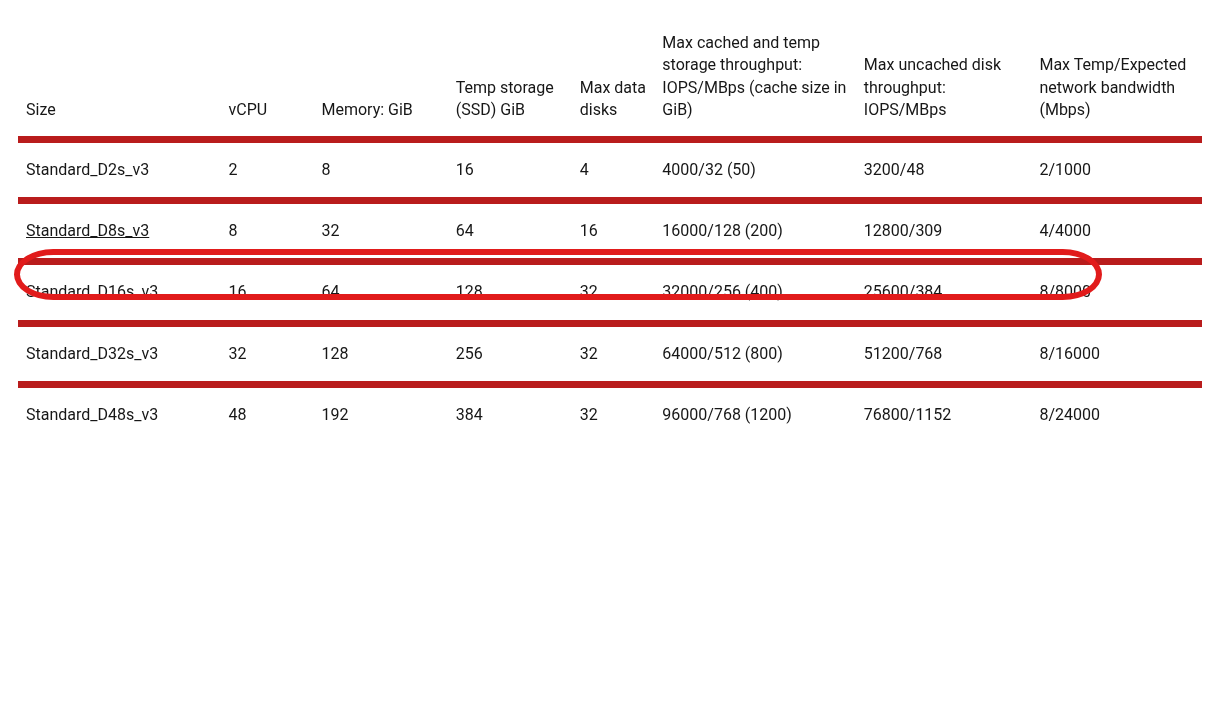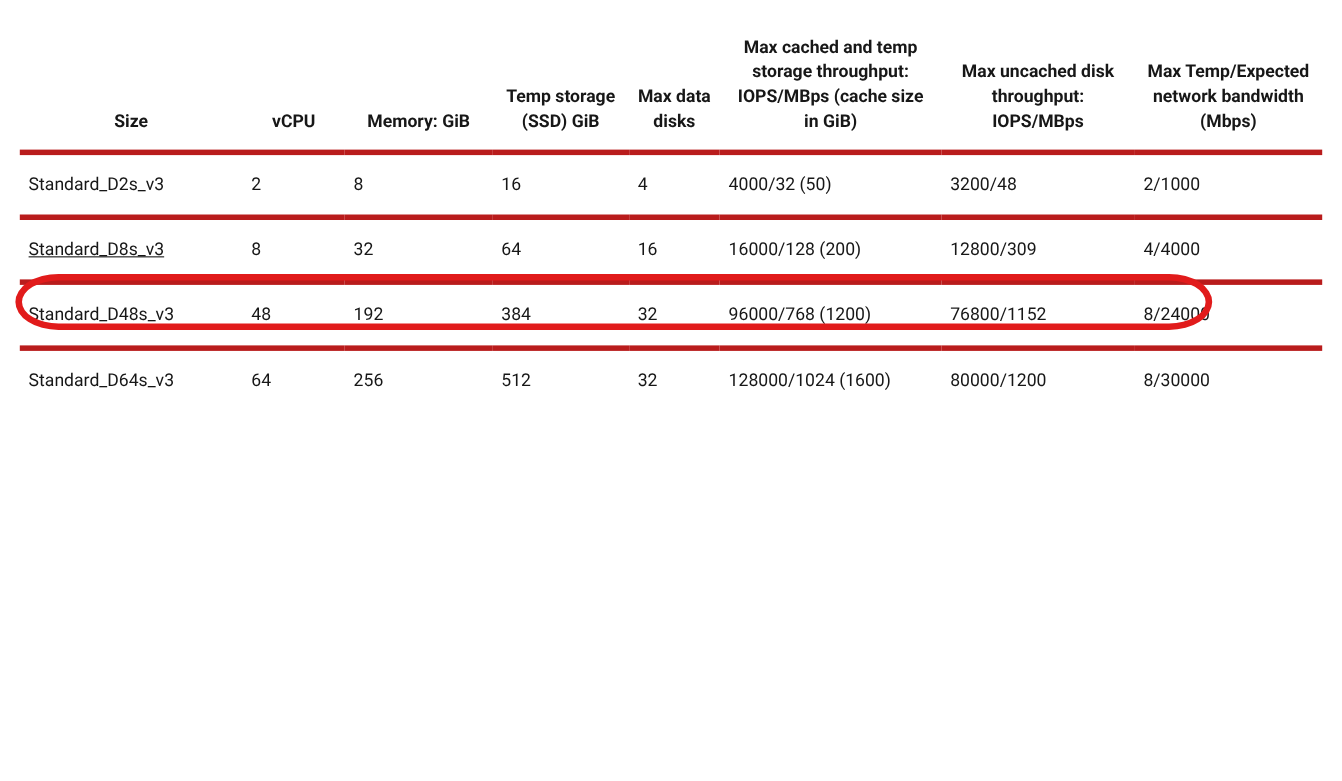--- a/index.html
+++ b/index.html
@@ -20,27 +20,26 @@
       table-layout: fixed;
     }
     th, td {
       text-align: left;
       vertical-align: top;
       padding: 16px 8px;
       font-size: 16px;
       line-height: 1.4;
     }
     th {
-      font-weight: 700;
+      font-weight: 400;
       vertical-align: bottom;
       padding-bottom: 14px;
-      text-align: center;
     }
     tbody tr {
-      border-top: 5px solid #b91c1c;
+      border-top: 7px solid #b91c1c;
     }
     .col-size    { width: 196px; }
     .col-vcpu    { width: 90px;  }
     .col-mem     { width: 130px; }
     .col-temp    { width: 120px; }
     .col-disks   { width: 80px;  }
     .col-cached  { width: 195px; }
     .col-uncached{ width: 170px; }
     .col-nic     { width: 165px; }
 
@@ -90,34 +89,44 @@
         <td class="highlight-wrap">Standard_D8s_v3</td>
         <td>8</td>
         <td>32</td>
         <td>64</td>
         <td>16</td>
         <td>16000/128 (200)</td>
         <td>12800/309</td>
         <td>4/4000</td>
       </tr>
       <tr>
+        <td>Standard_D16s_v3</td>
+        <td>16</td>
+        <td>64</td>
+        <td>128</td>
+        <td>32</td>
+        <td>32000/256 (400)</td>
+        <td>25600/384</td>
+        <td>8/8000</td>
+      </tr>
+      <tr>
+        <td>Standard_D32s_v3</td>
+        <td>32</td>
+        <td>128</td>
+        <td>256</td>
+        <td>32</td>
+        <td>64000/512 (800)</td>
+        <td>51200/768</td>
+        <td>8/16000</td>
+      </tr>
+      <tr>
         <td>Standard_D48s_v3</td>
         <td>48</td>
         <td>192</td>
         <td>384</td>
         <td>32</td>
         <td>96000/768 (1200)</td>
         <td>76800/1152</td>
         <td>8/24000</td>
       </tr>
-      <tr>
-        <td>Standard_D64s_v3</td>
-        <td>64</td>
-        <td>256</td>
-        <td>512</td>
-        <td>32</td>
-        <td>128000/1024 (1600)</td>
-        <td>80000/1200</td>
-        <td>8/30000</td>
-      </tr>
     </tbody>
 </table>
 
 <div style="position: absolute; left: 14px; top: 248.844px; width: 1088px; height: 51.3906px; border: 6px solid rgb(225, 27, 27); border-radius: 40px / 26px; pointer-events: none;"></div>
 </body></html>

